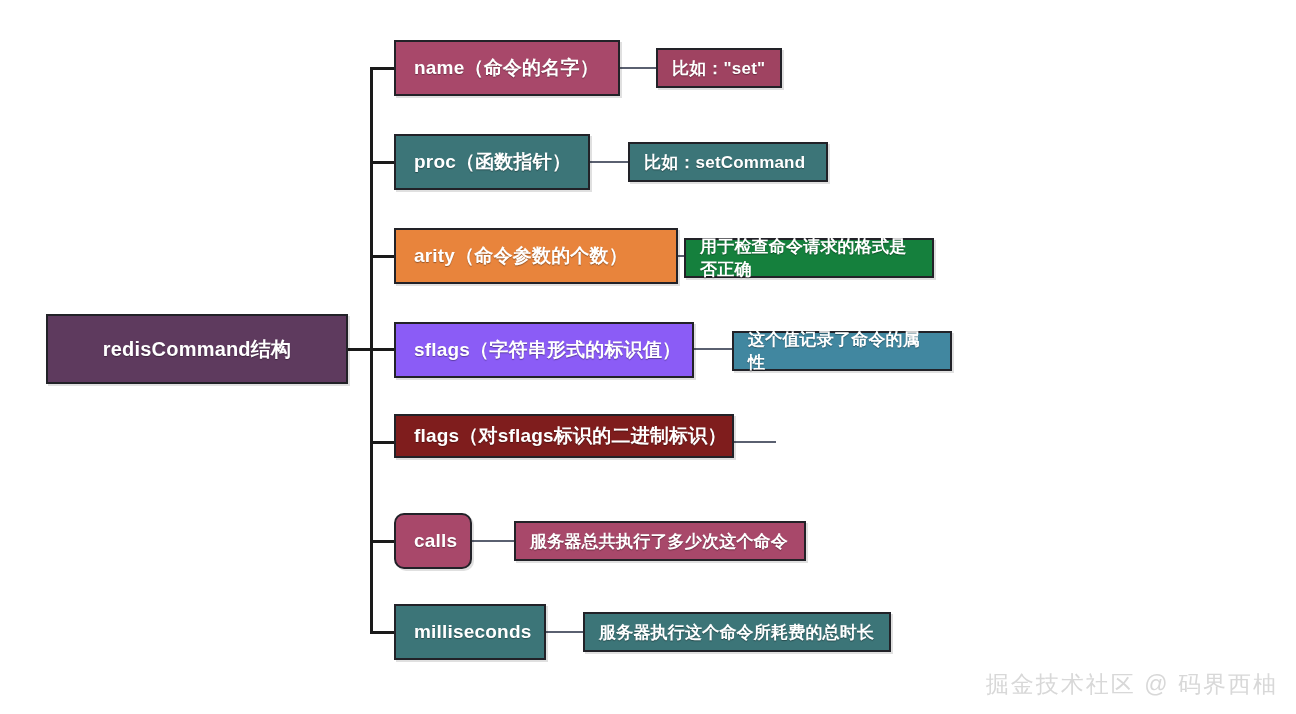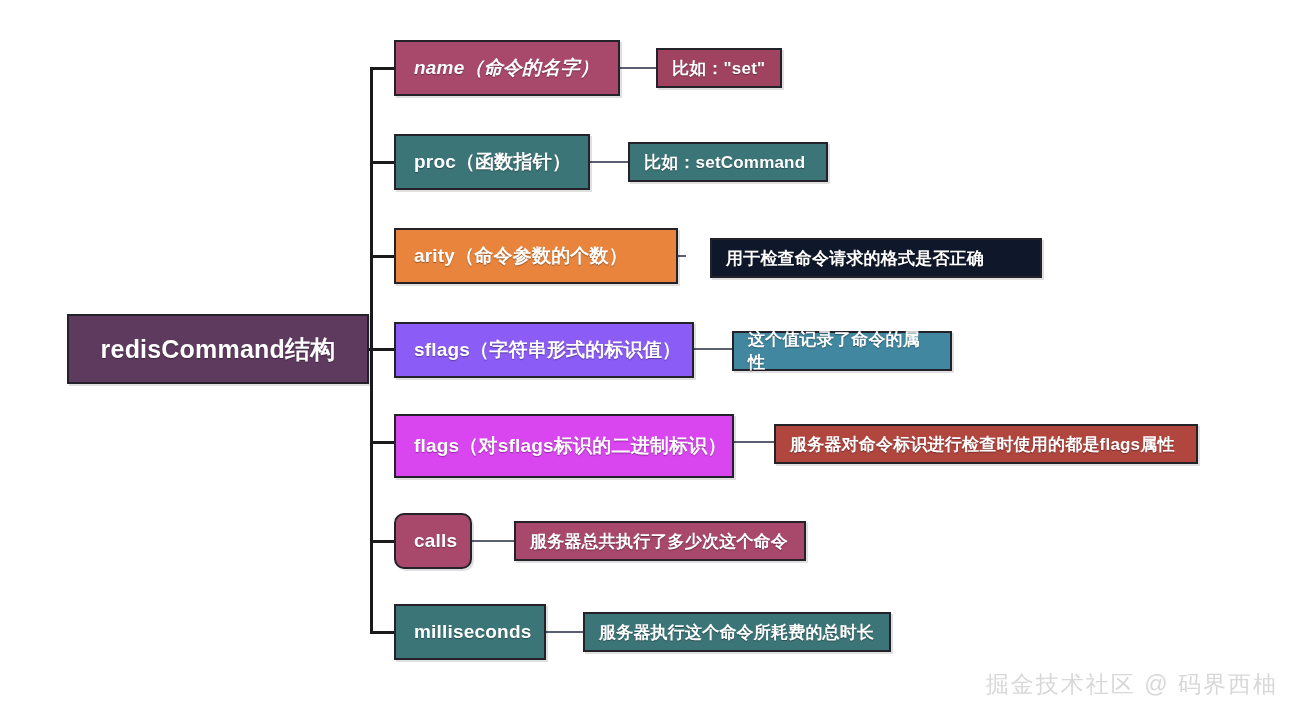--- a/index.html
+++ b/index.html
@@ -42,22 +42,21 @@
     align-items: center;
     color: #ffffff;
     font-weight: bold;
     letter-spacing: 0.2px;
     text-shadow: 0 1px 1px rgba(0,0,0,0.35);
     box-shadow: 2px 2px 0 rgba(0,0,0,0.12);
   }
 
   .root-node {
     justify-content: center;
-    font-size: 25px;
-    margin-left: 21px;
+    font-size: 20px;
   }
 
   .branch-node {
     padding-left: 18px;
     font-size: 19px;
   }
 
   .leaf-node {
     padding-left: 14px;
     padding-right: 14px;
@@ -98,53 +97,50 @@
   <div class="leaf-link" style="left:646px; top:255px; width:40px;"></div>
   <div class="leaf-link" style="left:694px; top:348px; width:40px;"></div>
   <div class="leaf-link" style="left:734px; top:441px; width:42px;"></div>
   <div class="leaf-link" style="left:472px; top:540px; width:44px;"></div>
   <div class="leaf-link" style="left:546px; top:631px; width:39px;"></div>
 
   <div class="node root-node" style="left:46px; top:314px; width:302px; height:70px; background:#5E3A5E;">
     <span>redisCommand结构</span>
   </div>
 
-  <div class="node branch-node" style="left:394px; top:40px; width:226px; height:56px; background:#A8486A;font-style:italic;">
+  <div class="node branch-node" style="left:394px; top:40px; width:226px; height:56px; background:#A8486A;">
     <span>name（命令的名字）</span>
   </div>
   <div class="node leaf-node" style="left:656px; top:48px; width:126px; height:40px; background:#9F4361;">
     <span>比如："set"</span>
   </div>
 
   <div class="node branch-node" style="left:394px; top:134px; width:196px; height:56px; background:#3C7578;">
     <span>proc（函数指针）</span>
   </div>
   <div class="node leaf-node" style="left:628px; top:142px; width:200px; height:40px; background:#3C7578;">
     <span>比如：setCommand</span>
   </div>
 
   <div class="node branch-node" style="left:394px; top:228px; width:284px; height:56px; background:#E8843C;">
     <span>arity（命令参数的个数）</span>
   </div>
-  <div class="node leaf-node" style="left:684px; top:238px; width:332px; height:40px; background:#0f172a;margin-left:26px;">
+  <div class="node leaf-node" style="left:684px; top:238px; width:250px; height:40px; background:#15803d;">
     <span>用于检查命令请求的格式是否正确</span>
   </div>
 
   <div class="node branch-node" style="left:394px; top:322px; width:300px; height:56px; background:#8b5cf6;">
     <span>sflags（字符串形式的标识值）</span>
   </div>
   <div class="node leaf-node" style="left:732px; top:331px; width:220px; height:40px; background:#4187A0;">
     <span>这个值记录了命令的属性</span>
   </div>
 
-  <div class="node branch-node" style="left:394px; top:414px; width:340px; height:64px; background:#d946ef;">
+  <div class="node branch-node" style="left:394px; top:414px; width:340px; height:44px; background:#7f1d1d;">
     <span>flags（对sflags标识的二进制标识）</span>
-  </div>
-  <div class="node leaf-node" style="left:774px; top:424px; width:424px; height:40px; background:#B1463F;">
-    <span>服务器对命令标识进行检查时使用的都是flags属性</span>
   </div>
 
   <div class="node branch-node" style="left:394px; top:513px; width:78px; height:56px; background:#A8486A;border-radius:10px;">
     <span>calls</span>
   </div>
   <div class="node leaf-node" style="left:514px; top:521px; width:292px; height:40px; background:#A8486A;">
     <span>服务器总共执行了多少次这个命令</span>
   </div>
 
   <div class="node branch-node" style="left:394px; top:604px; width:152px; height:56px; background:#3C7578;">

